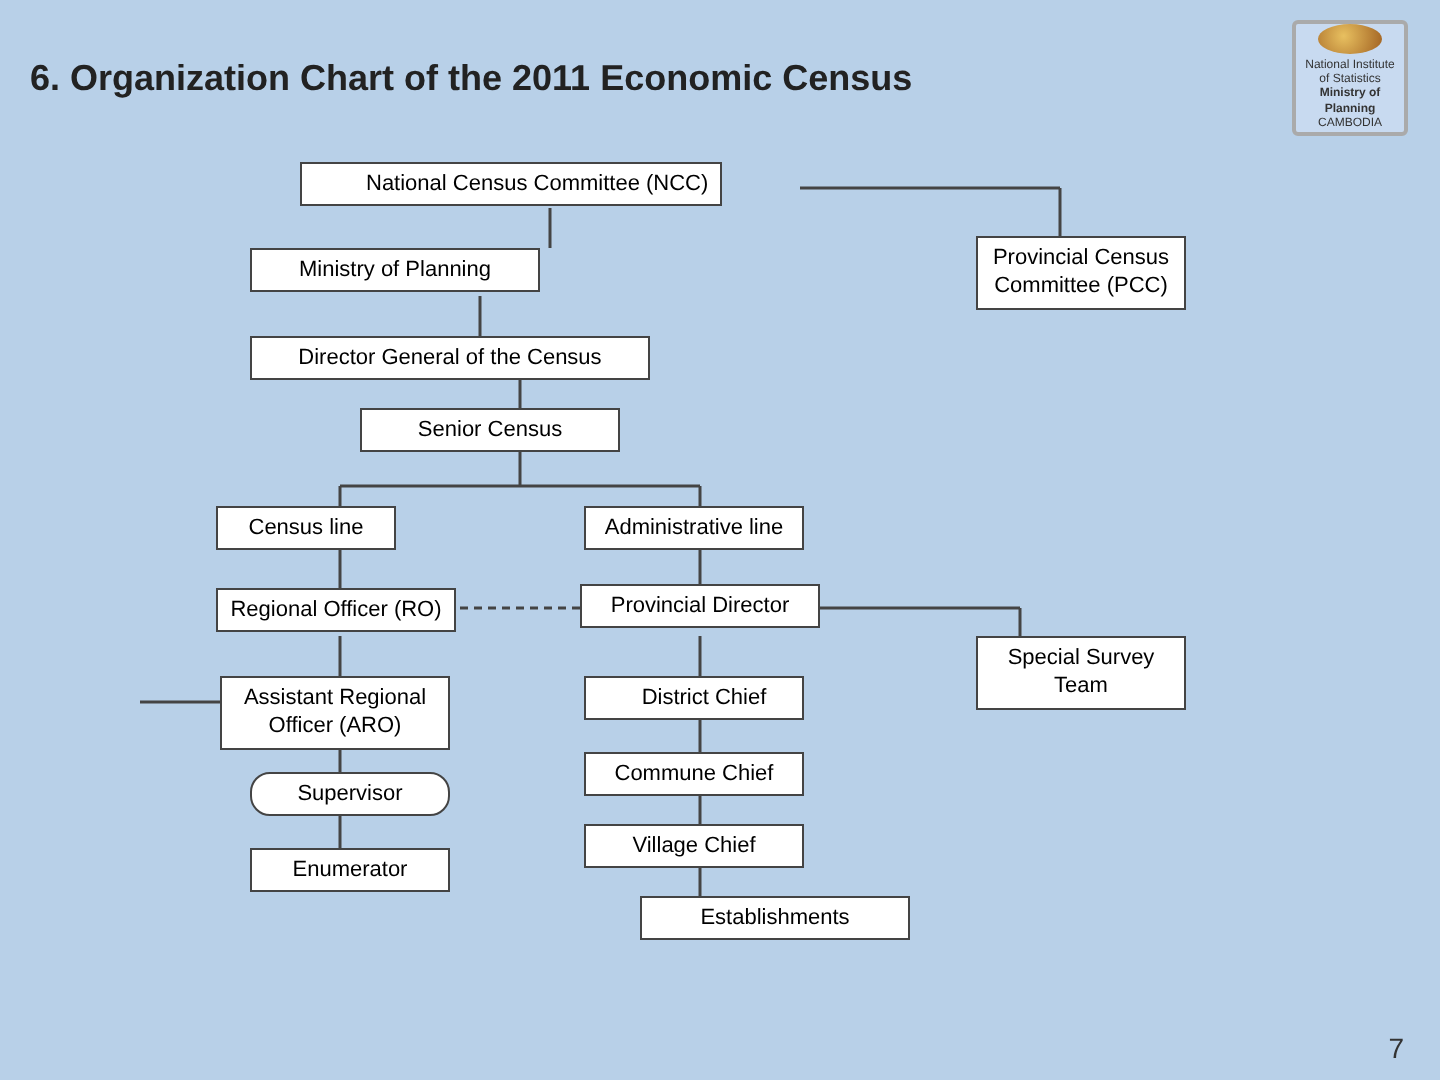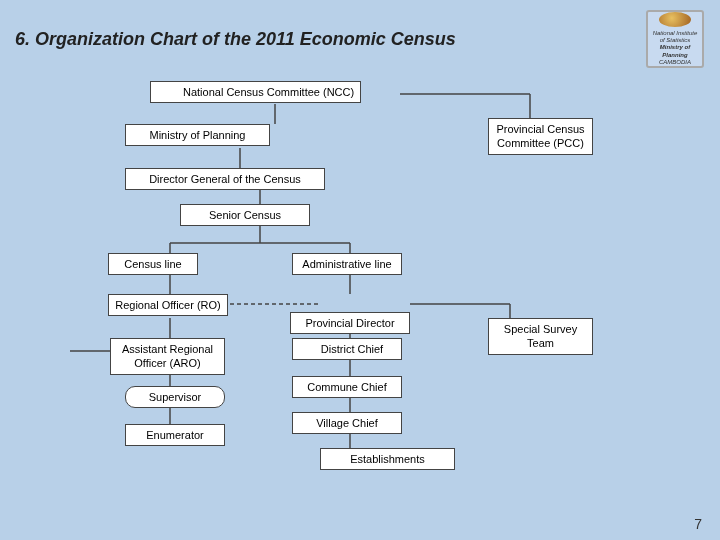--- a/index.html
+++ b/index.html
@@ -16,21 +16,20 @@
       height: 540px;
       background: #b8d0e8;
       position: relative;
     }
     .header {
       background: #b8d0e8;
       padding: 10px 16px 8px 15px;
       display: flex;
       align-items: center;
       justify-content: space-between;
-      font-style: italic;
     }
     .title {
       font-size: 18px;
       font-weight: bold;
       color: #222;
     }
     .logo-box {
       width: 58px;
       height: 58px;
       border: 2px solid #aaa;
@@ -161,21 +160,21 @@
     <div class="box" style="left:105px; top:92px; min-width:200px;">Director General of the Census</div>
 
     <div class="box" style="left:160px; top:128px; min-width:130px;">Senior Census</div>
 
     <div class="box" style="left:88px; top:177px; min-width:90px;">Census line</div>
 
     <div class="box" style="left:272px; top:177px; min-width:110px;">Administrative line</div>
 
     <div class="box" style="left:88px; top:218px; min-width:120px;">Regional Officer (RO)</div>
 
-    <div class="box" style="left:270px; top:236px; min-width:120px;">Provincial Director</div>
+    <div class="box" style="left:270px; top:216px; min-width:120px;">Provincial Director</div>
 
     <div class="box wrap" style="left:90px; top:262px; width:115px;">
       <span>Assistant Regional</span><br>
       <span>Officer (ARO)</span>
     </div>
 
     <div class="box wrap" style="left:468px; top:242px; width:105px;">
       <span>Special Survey</span><br>
       <span>Team</span>
     </div>

